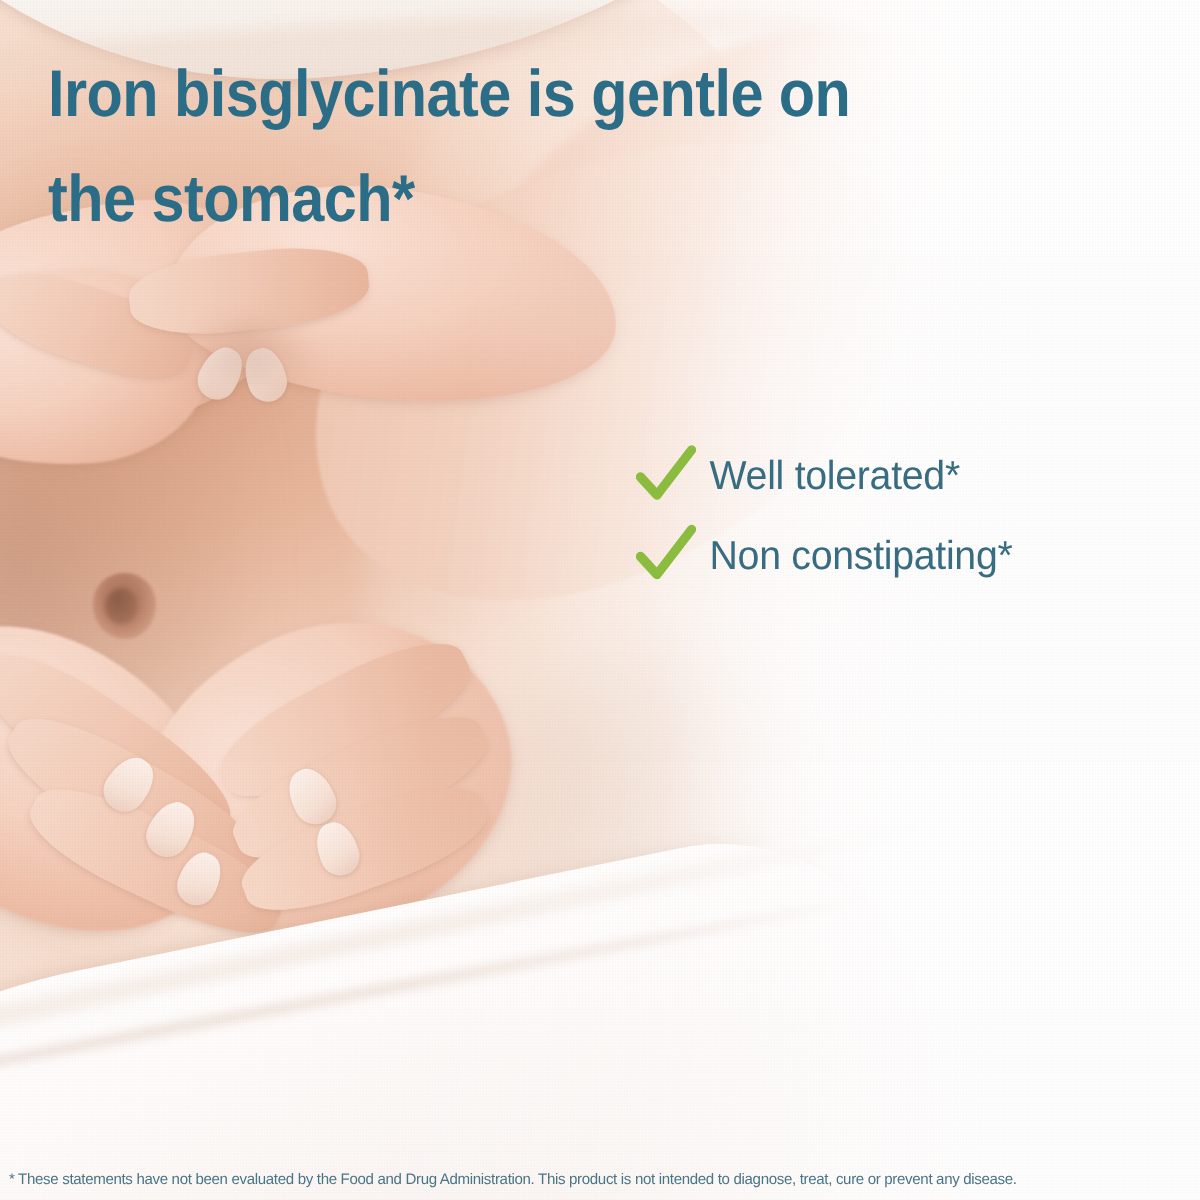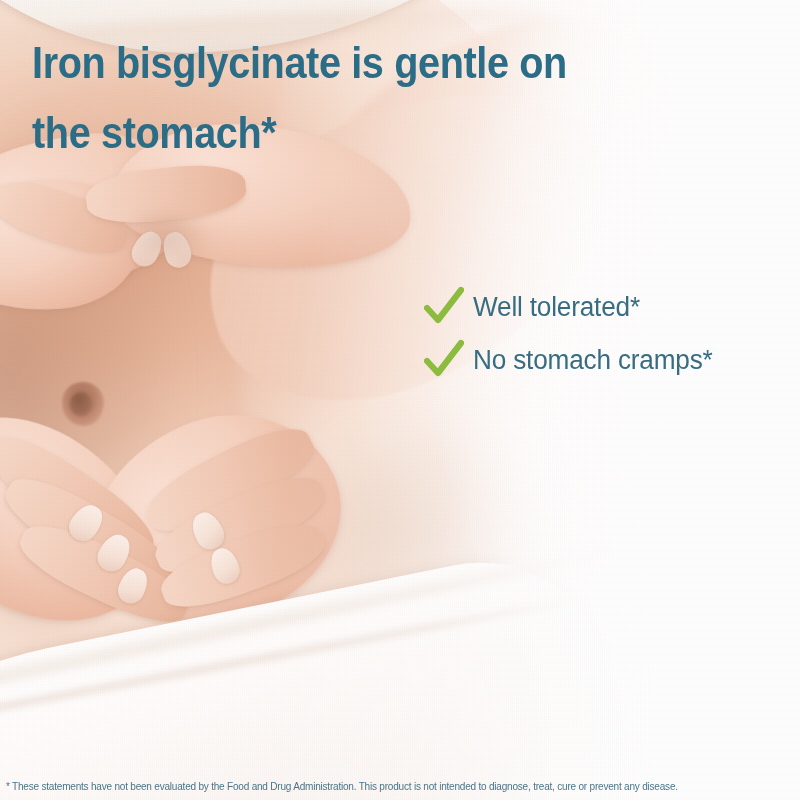--- a/index.html
+++ b/index.html
@@ -327,21 +327,21 @@
     line-height: 70px;
     letter-spacing: -0.4px;
     transform: scaleX(0.90);
     transform-origin: left top;
     white-space: pre-line;
   }
 
   .bullets {
     position: absolute;
     left: 424px;
-    top: 280px;
+    top: 290px;
     width: 372px;
   }
   .bullet {
     display: flex;
     align-items: center;
     height: 53px;
   }
   .check-icon {
     width: 40px;
     height: 42px;
@@ -435,26 +435,26 @@
 
   <div class="bullets">
 
     <div class="bullet">
       <svg class="check-icon" viewBox="0 0 40 42" aria-hidden="true">
         <path d="M3 22 L14 34 L37 4" fill="none" stroke="#8cbc3f" stroke-width="6.2" stroke-linecap="round" stroke-linejoin="round"></path>
       </svg>
       <span class="bullet-label">Well tolerated*</span>
     </div>
 
-
-
     <div class="bullet">
       <svg class="check-icon" viewBox="0 0 40 42" aria-hidden="true">
         <path d="M3 22 L14 34 L37 4" fill="none" stroke="#8cbc3f" stroke-width="6.2" stroke-linecap="round" stroke-linejoin="round"></path>
       </svg>
-      <span class="bullet-label">No stomach cramps*</span>
+      <span class="bullet-label">Non constipating*</span>
     </div>
 
+
+
   </div>
 
   <div class="disclaimer">* These statements have not been evaluated by the Food and Drug Administration. This product is not intended to diagnose, treat, cure or prevent any disease.</div>
 
 </div>
 
 </body></html>

